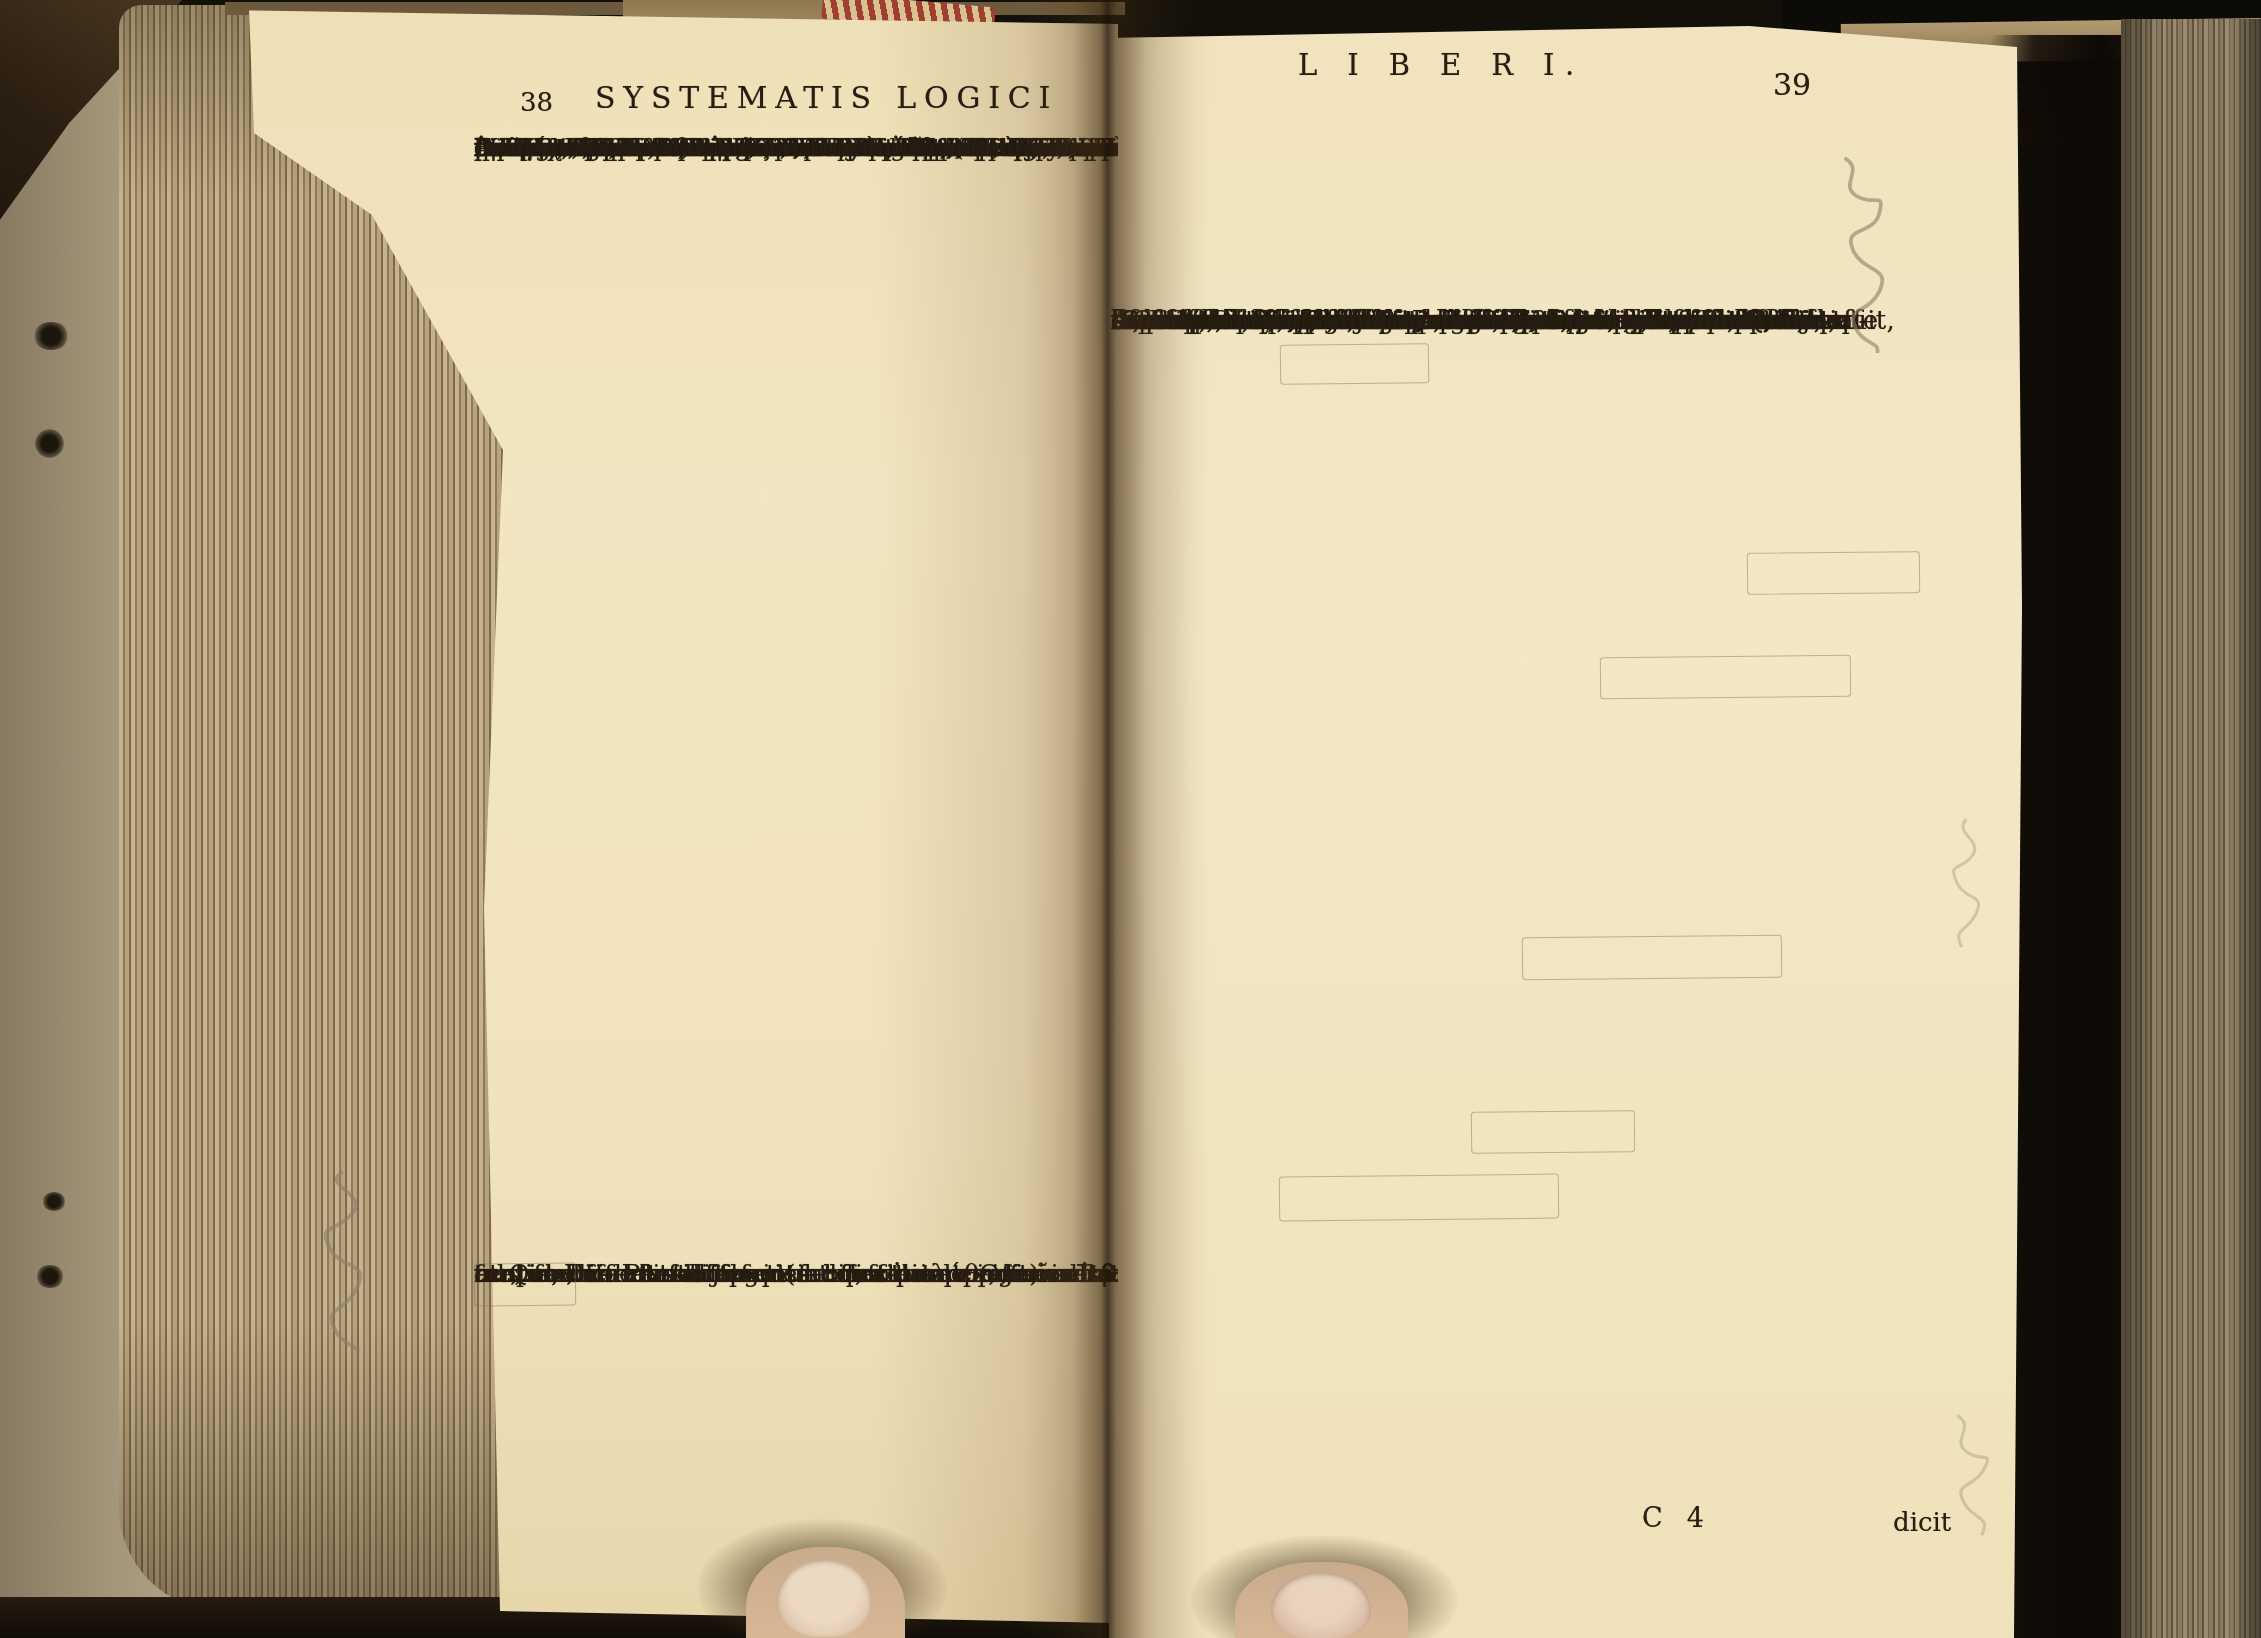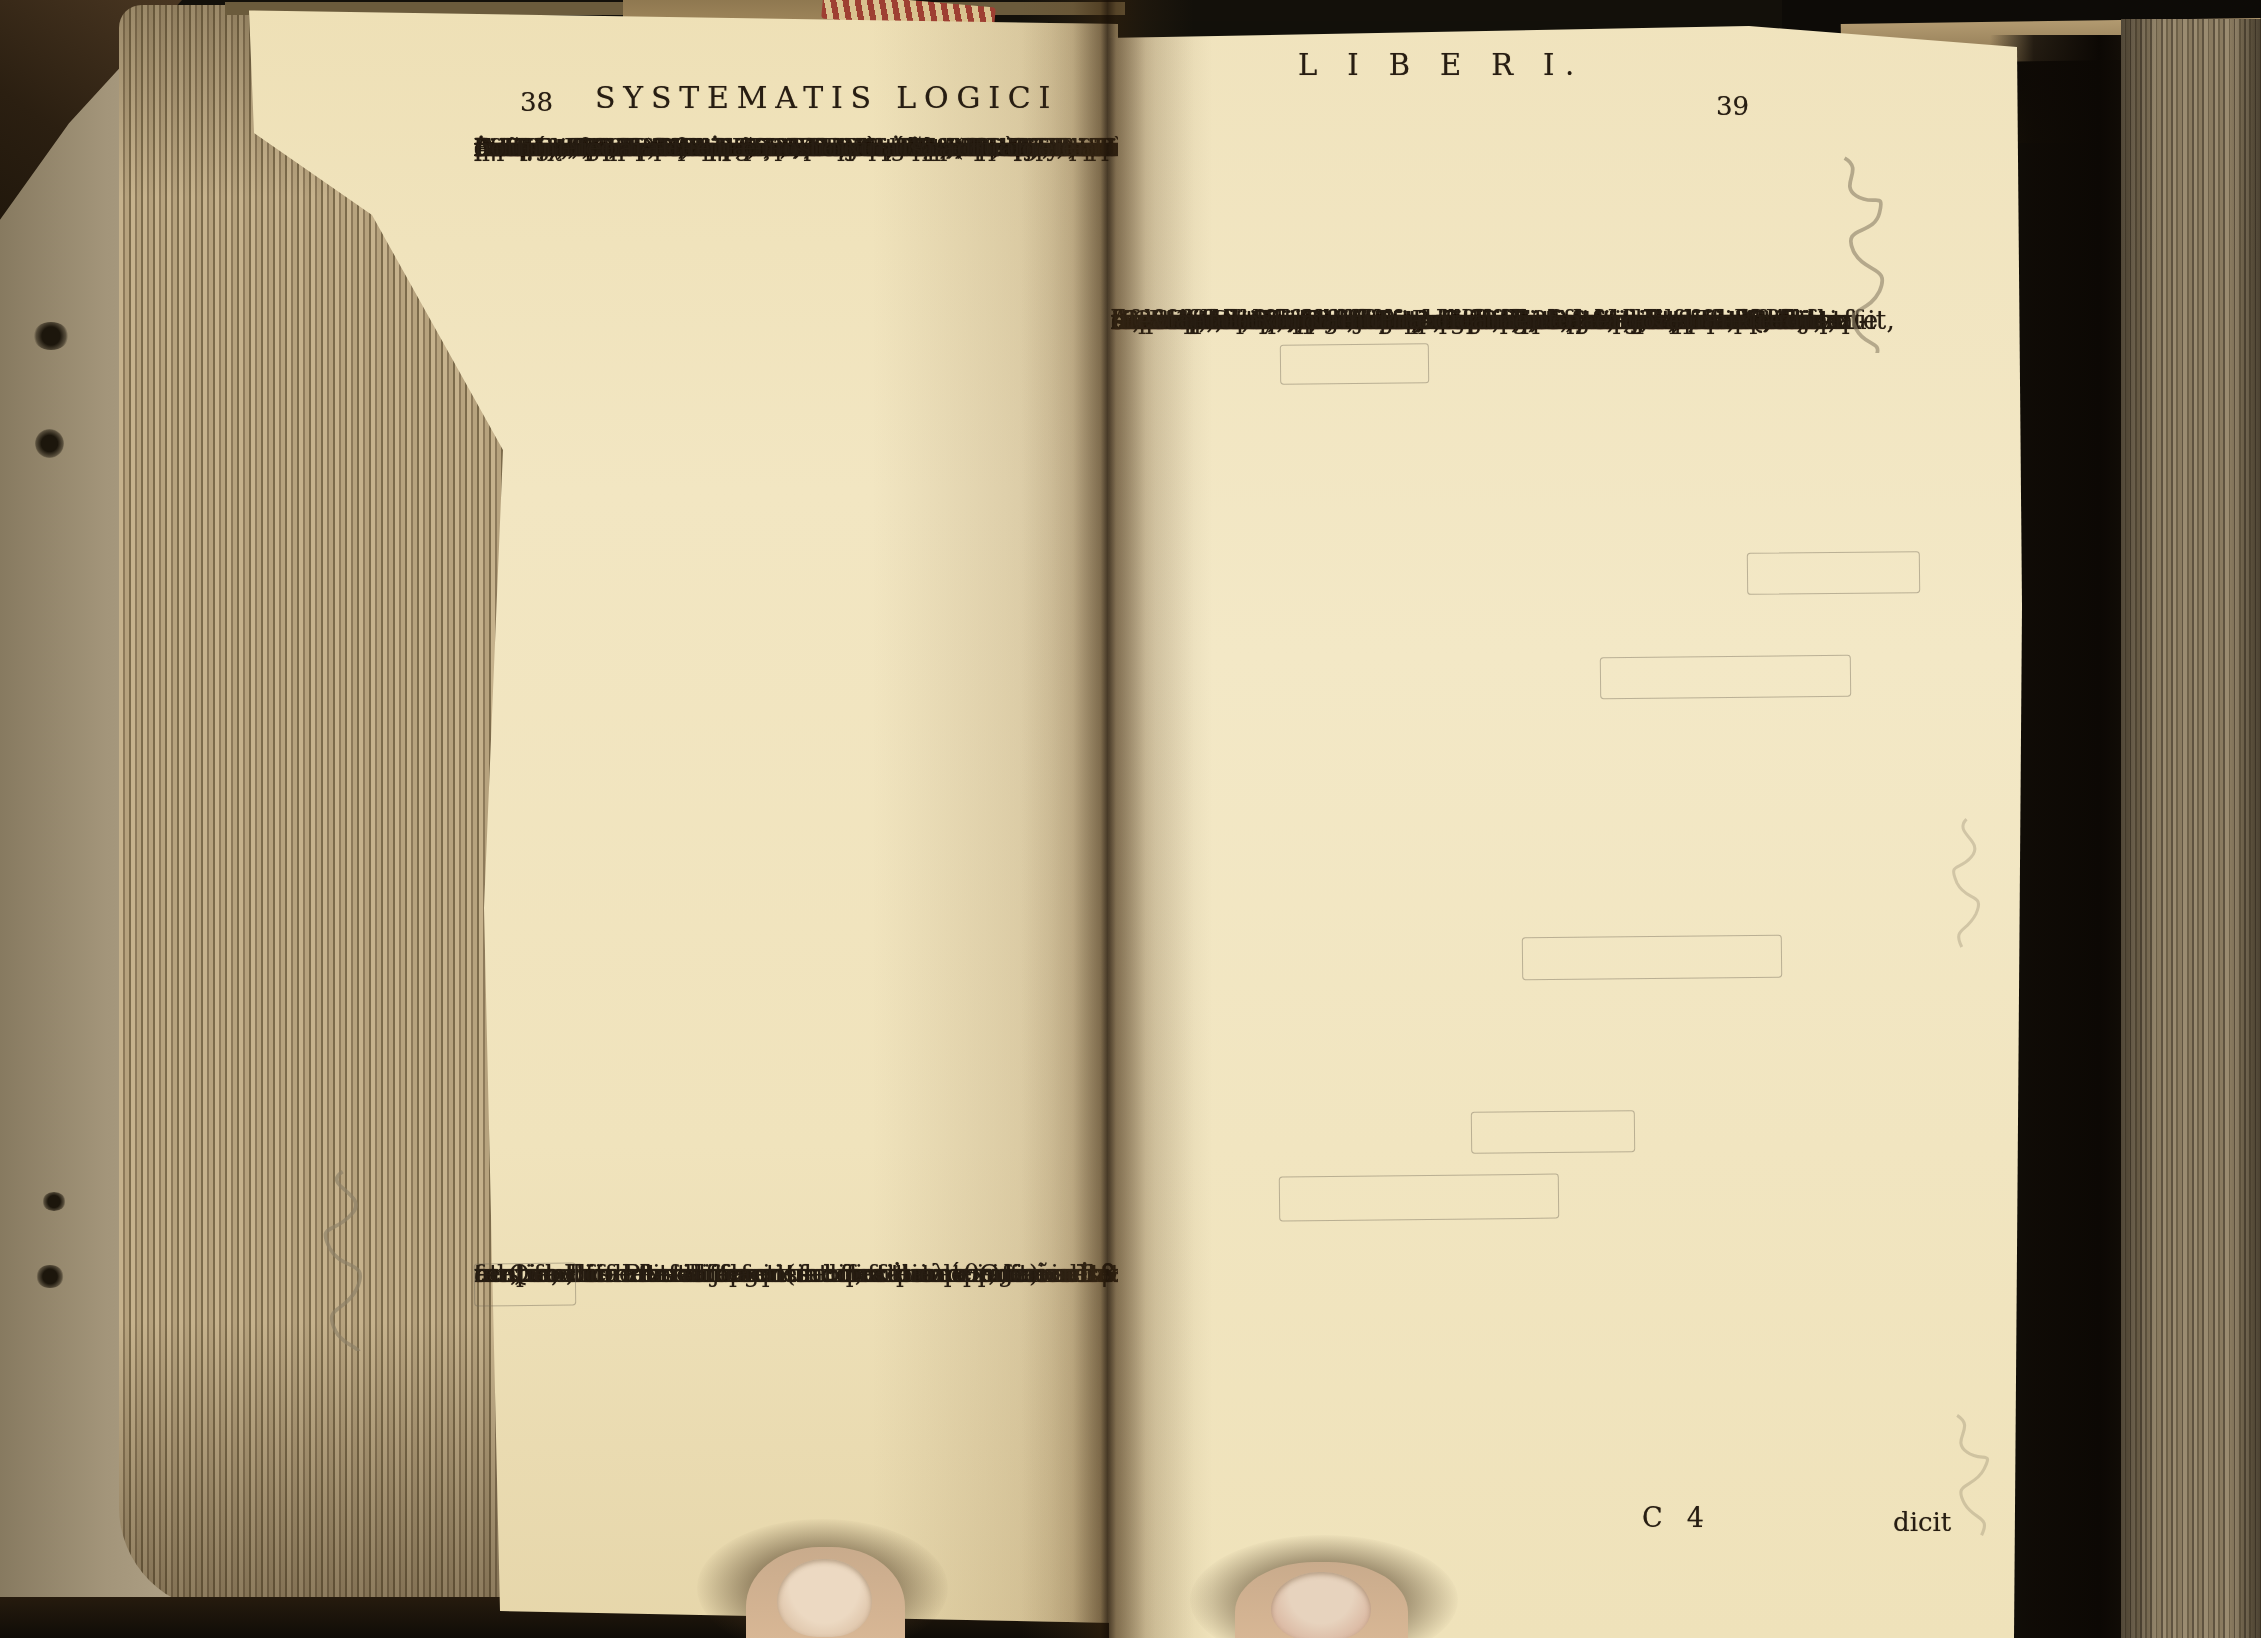--- a/index.html
+++ b/index.html
@@ -59,21 +59,21 @@
   .clip{overflow:hidden;}
   .lp-pagenum{left:476px;top:87px;font-size:26px;margin-left:44px;}
   .lp-title{left:595px;top:80px;font-size:30px;letter-spacing:7.8px;}
   .lp-body1{left:474px;top:130px;width:644px;height:1055px;
       font-size:25px;line-height:35px;word-spacing:2.6px;letter-spacing:0.2px;}
   .lp-heading{left:474px;top:1183px;width:644px;font-size:28px;line-height:41px;word-spacing:3.5px;}
   .lp-body2{left:474px;top:1256px;width:644px;height:285px;
       font-size:25px;line-height:35px;word-spacing:2.6px;letter-spacing:0.2px;}
   .lp-body2 .tline:first-child{padding-left:35px;}
   .rp-title{left:1298px;top:48px;width:484px;text-align:left;font-size:29px;letter-spacing:10.4px;}
-  .rp-pagenum{left:1716px;top:67px;font-size:26px;margin-top:24px;}
+  .rp-pagenum{left:1773px;top:67px;font-size:30px;}
   .rp-line1{left:1111px;top:93px;width:910px;font-size:25px;word-spacing:2.6px;}
   .rp-thesis4{left:1111px;top:135px;width:910px;font-size:30px;line-height:41px;word-spacing:4.3px;}
   .rp-body{left:1111px;top:303px;width:910px;height:915px;
       font-size:26px;line-height:35px;word-spacing:3.5px;letter-spacing:0.3px;}
   .rp-body .tline:first-child{padding-left:10.4px;}
   .rp-thesis5{left:1111px;top:1216px;width:910px;font-size:30px;line-height:42px;word-spacing:4.3px;}
   .rp-closing{left:1111px;top:1386px;width:910px;font-size:26px;line-height:35px;word-spacing:3.5px;}
   .rp-sig{left:1642px;top:1502px;font-size:27px;letter-spacing:7.8px;text-align:center;}
   .rp-catch{left:1893px;top:1507px;font-size:26px;}
 

